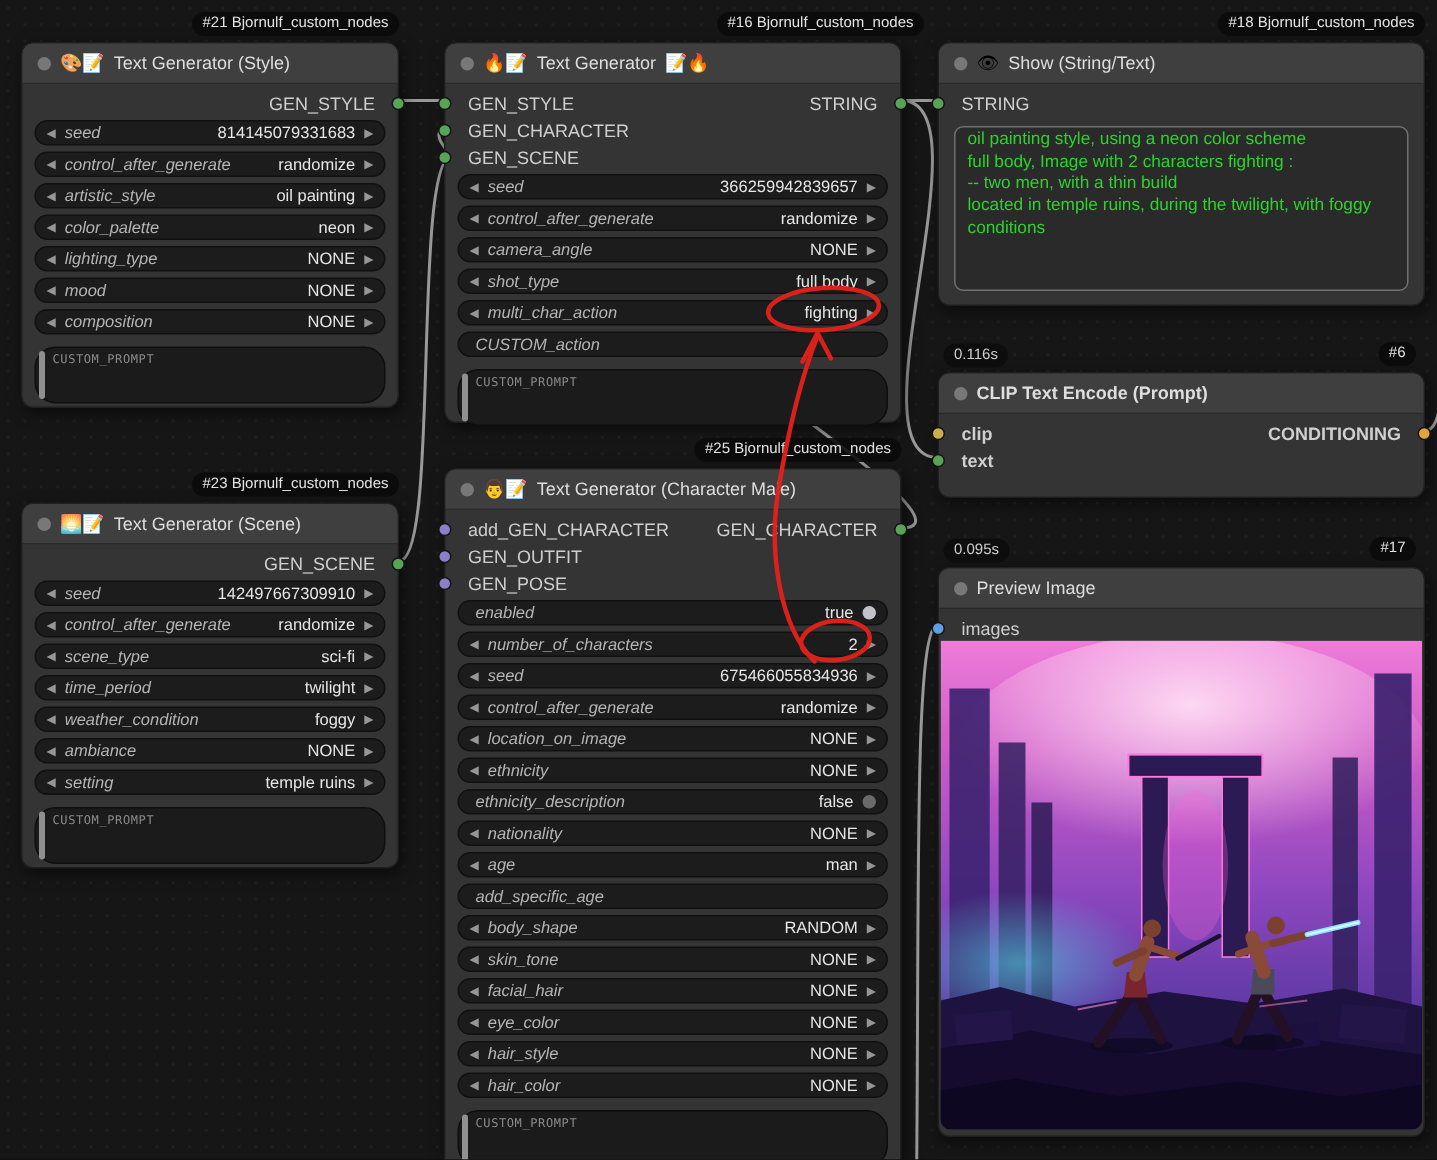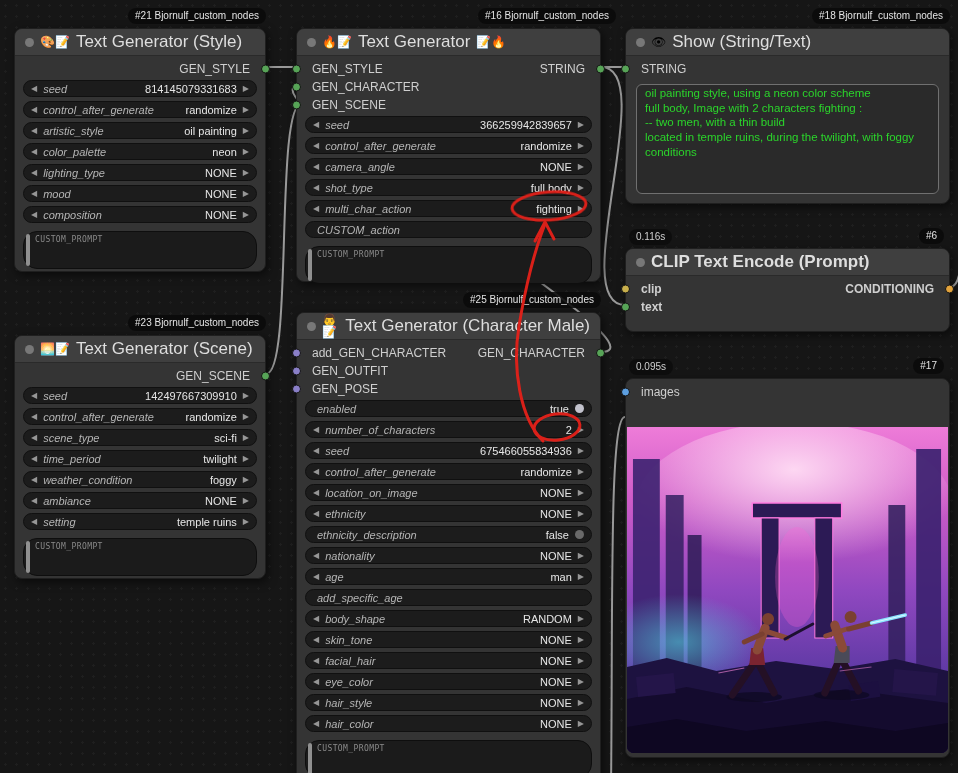--- a/index.html
+++ b/index.html
@@ -17,21 +17,21 @@
   .node{
     position:absolute;z-index:2;background:#343434;border:1px solid #1f1f1f;
     border-radius:8px;box-shadow:2px 3px 10px rgba(0,0,0,.55);box-sizing:border-box;
   }
   .ntitle{
     height:26px;background:#3f3f3f;border-radius:7px 7px 0 0;display:flex;align-items:center;
     gap:6px;padding:0 10px;border-bottom:1px solid #2a2a2a;
   }
   .cdot{width:9px;height:9px;border-radius:50%;background:#787878;flex:none;}
   .nicon{font-size:12px;line-height:1;}
-  .ntext{color:#dedede;font-size:17px;white-space:nowrap;}
+  .ntext{color:#dedede;font-size:12px;white-space:nowrap;}
 
   .nbody{position:relative;padding:0 8px;}
   .iorow{position:relative;height:18px;display:flex;align-items:center;color:#cfcfcf;font-size:12px;}
   .iorow.first{margin-top:4px;}
   .flex1{flex:1;}
   .plabel{white-space:nowrap;}
   .plabel.inl{margin-left:7px;}
   .plabel.outl{margin-right:7px;}
   .dot{position:absolute;width:9px;height:9px;border-radius:50%;border:1px solid #141414;top:50%;transform:translateY(-50%);z-index:3;box-sizing:border-box;}
   .dot.in{left:-13px;}
@@ -434,20 +434,24 @@
         <span class="arr">▶</span>
       </div>
       <div class="prompt">
         <span class="bar"></span>
         <span class="plab">CUSTOM_PROMPT</span>
       </div>
     </div>
   </div>
 
   <div class="node" style="left:625px;top:378px;width:325px;height:380px;">
+    <div class="ntitle">
+      <span class="cdot"></span>
+      <span class="ntext">Preview Image</span>
+    </div>
     <div class="nbody">
       <div class="iorow first">
         <span class="dot in blue"></span>
         <span class="plabel inl">images</span>
       </div>
     </div>
     <div class="pimg">
       <svg viewBox="0 0 323 326" preserveAspectRatio="none">
         <defs>
           <linearGradient id="sky" x1="0" y1="0" x2="0" y2="1">

